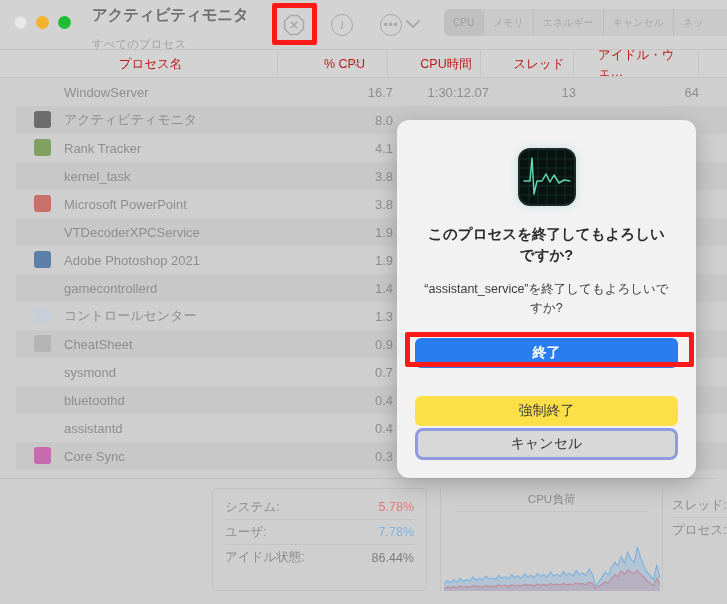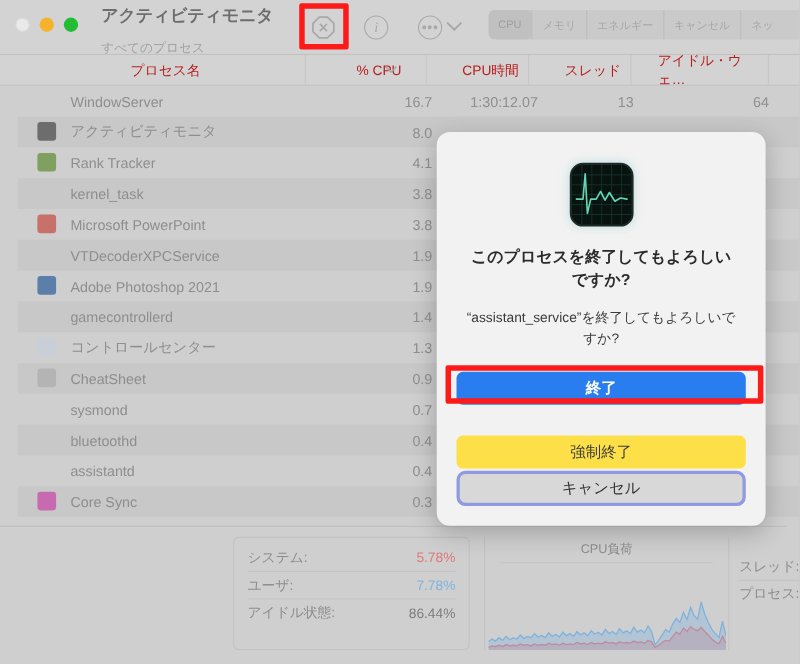--- a/index.html
+++ b/index.html
@@ -163,21 +163,21 @@
     width: 223px; height: 103px;
     border-left: 1px solid #c2c2c2; border-right: 1px solid #c2c2c2;
   }
   #graph-title {
     text-align: center; font-size: 11.5px; font-weight: normal;
     color: #8d8d8d; padding-top: 4px;
   }
   #graph-rule { height:1px; background:#c4c4c4; margin: 4px 14px 0 14px; }
   #graph-svg { position: absolute; left: 3px; bottom: 0px; }
 
-  #right-labels { position: absolute; left: 672px; top: 24px; }
+  #right-labels { position: absolute; left: 672px; top: 14px; }
   .rl { font-size: 12.5px; color: #8d8d8d; height: 25px; line-height: 25px;
         border-bottom: 1px solid #c4c4c4; width: 55px; }
   .rl:last-child { border-bottom: none; }
 
   
   #dialog {
     position: absolute; left: 397px; top: 120px;
     width: 299px; height: 358px;
     background: #f2f2f2;
     border-radius: 12px;

